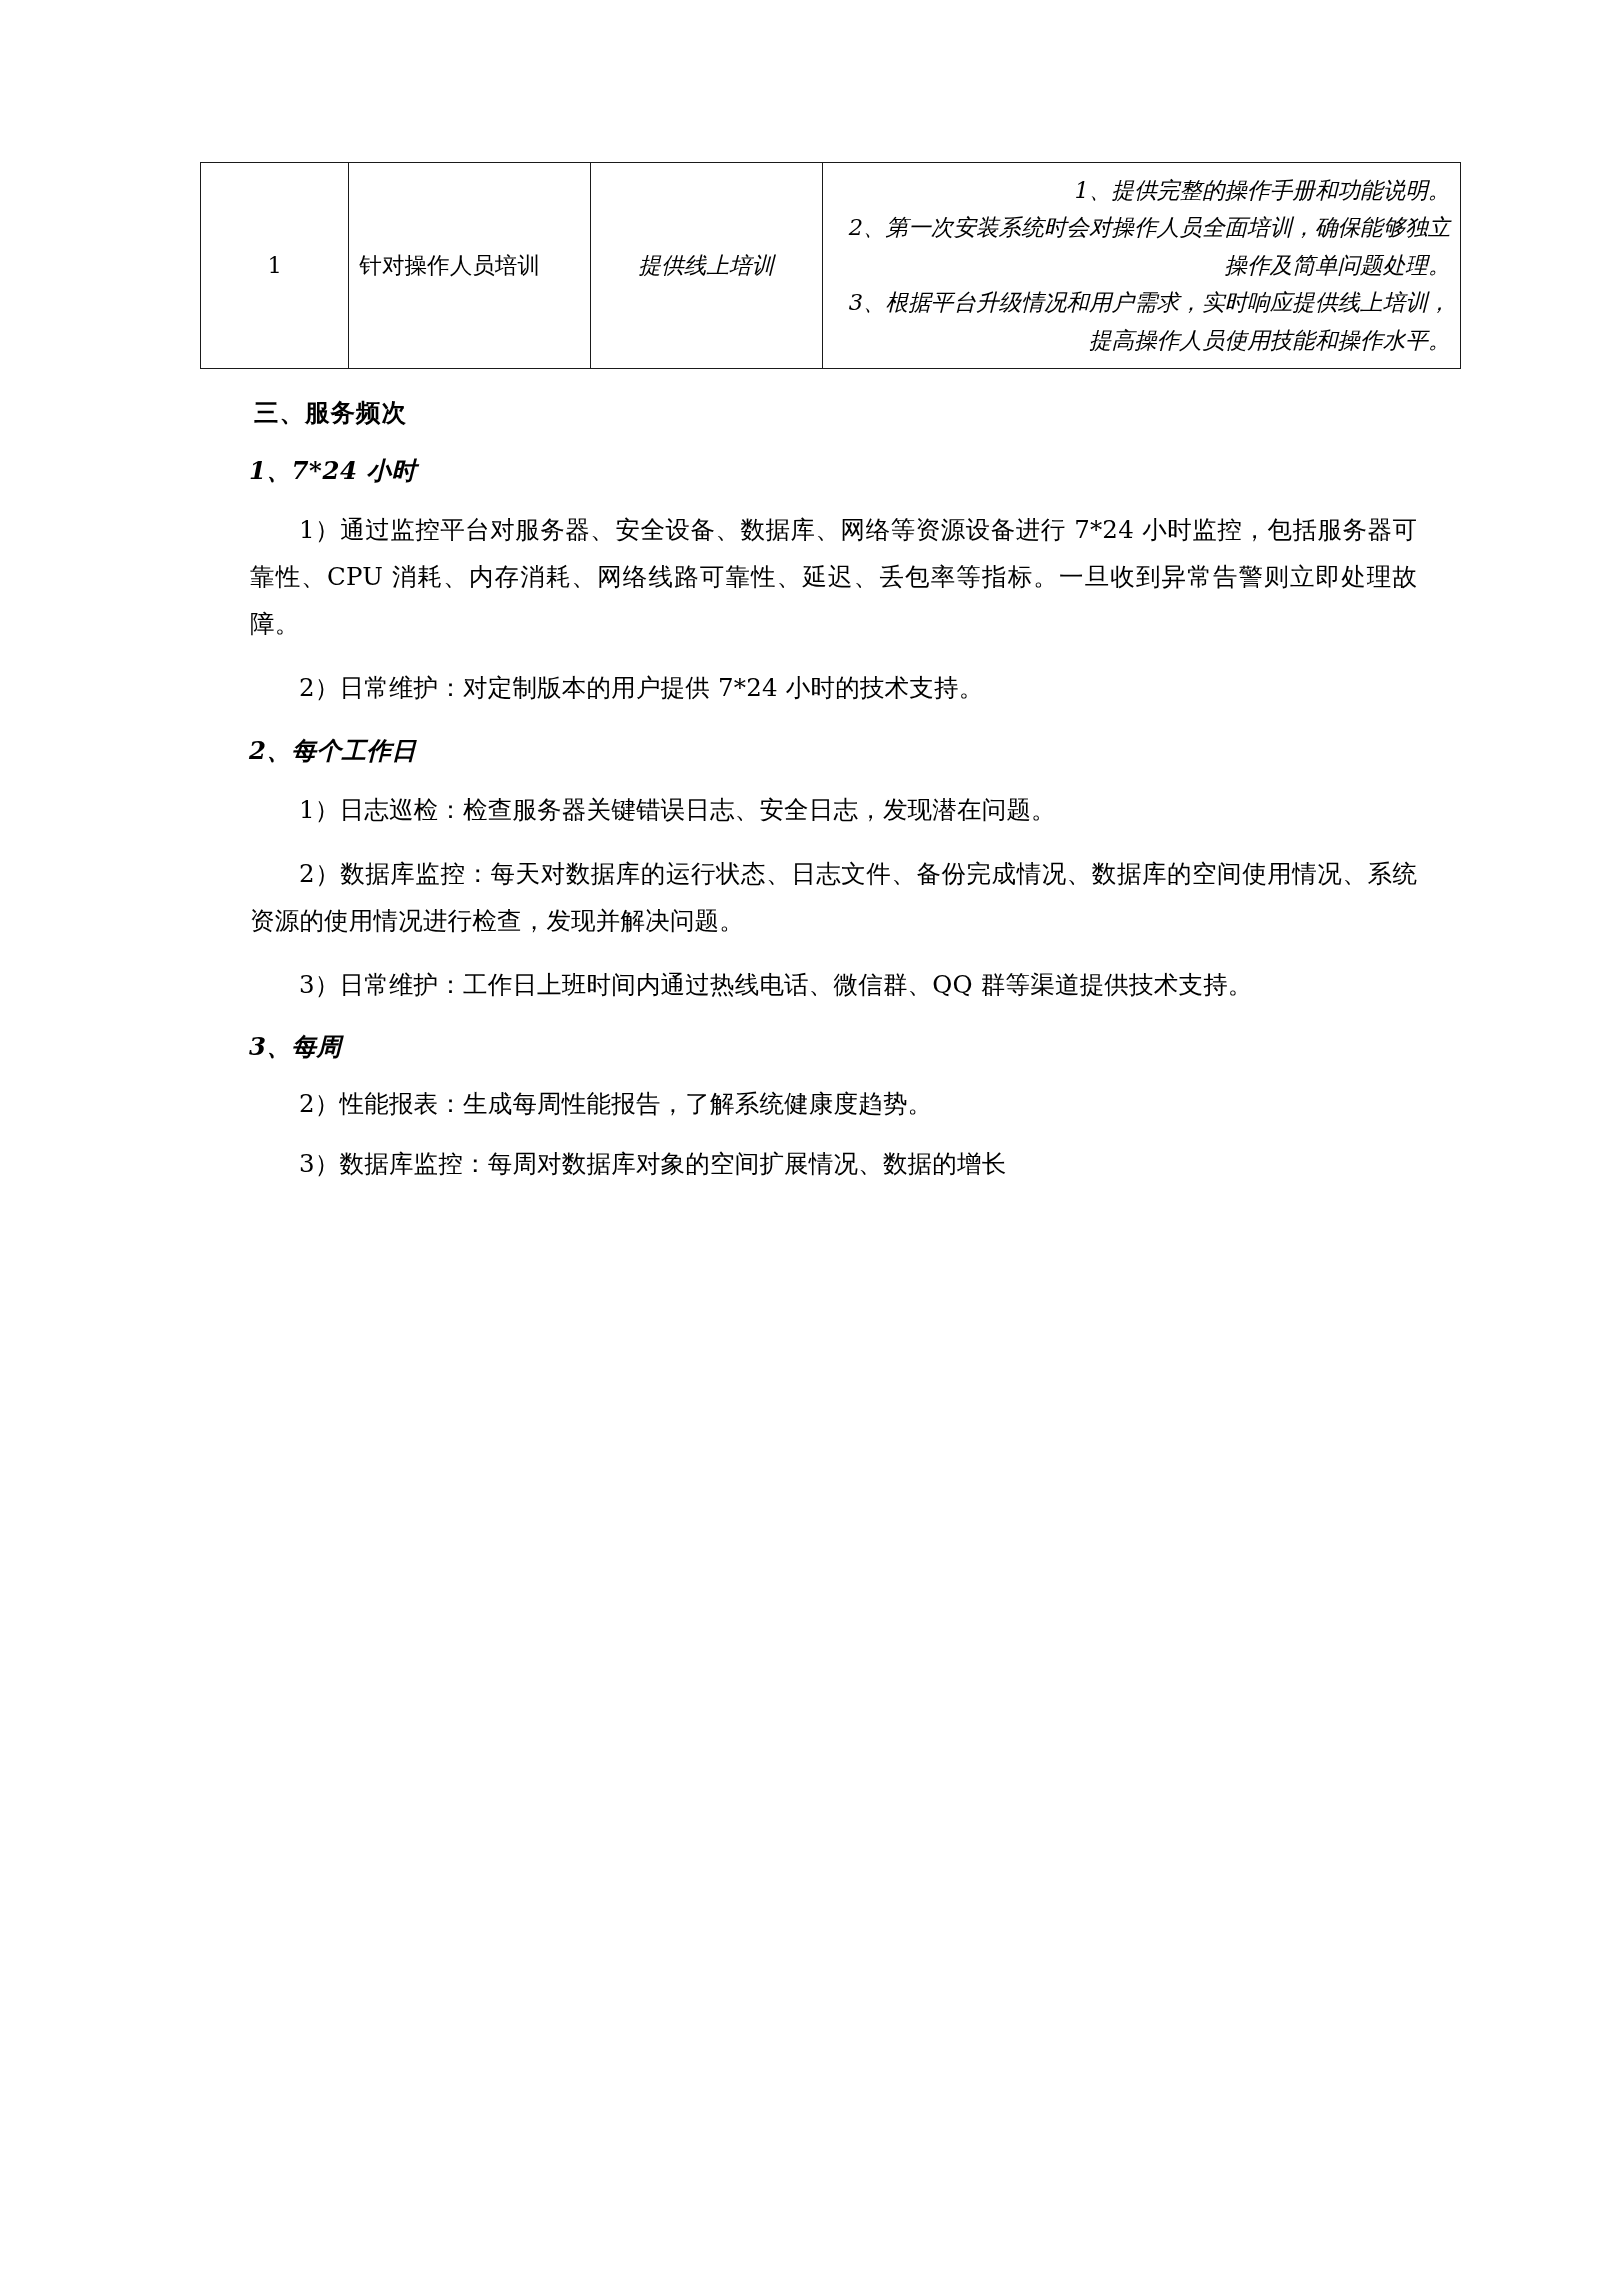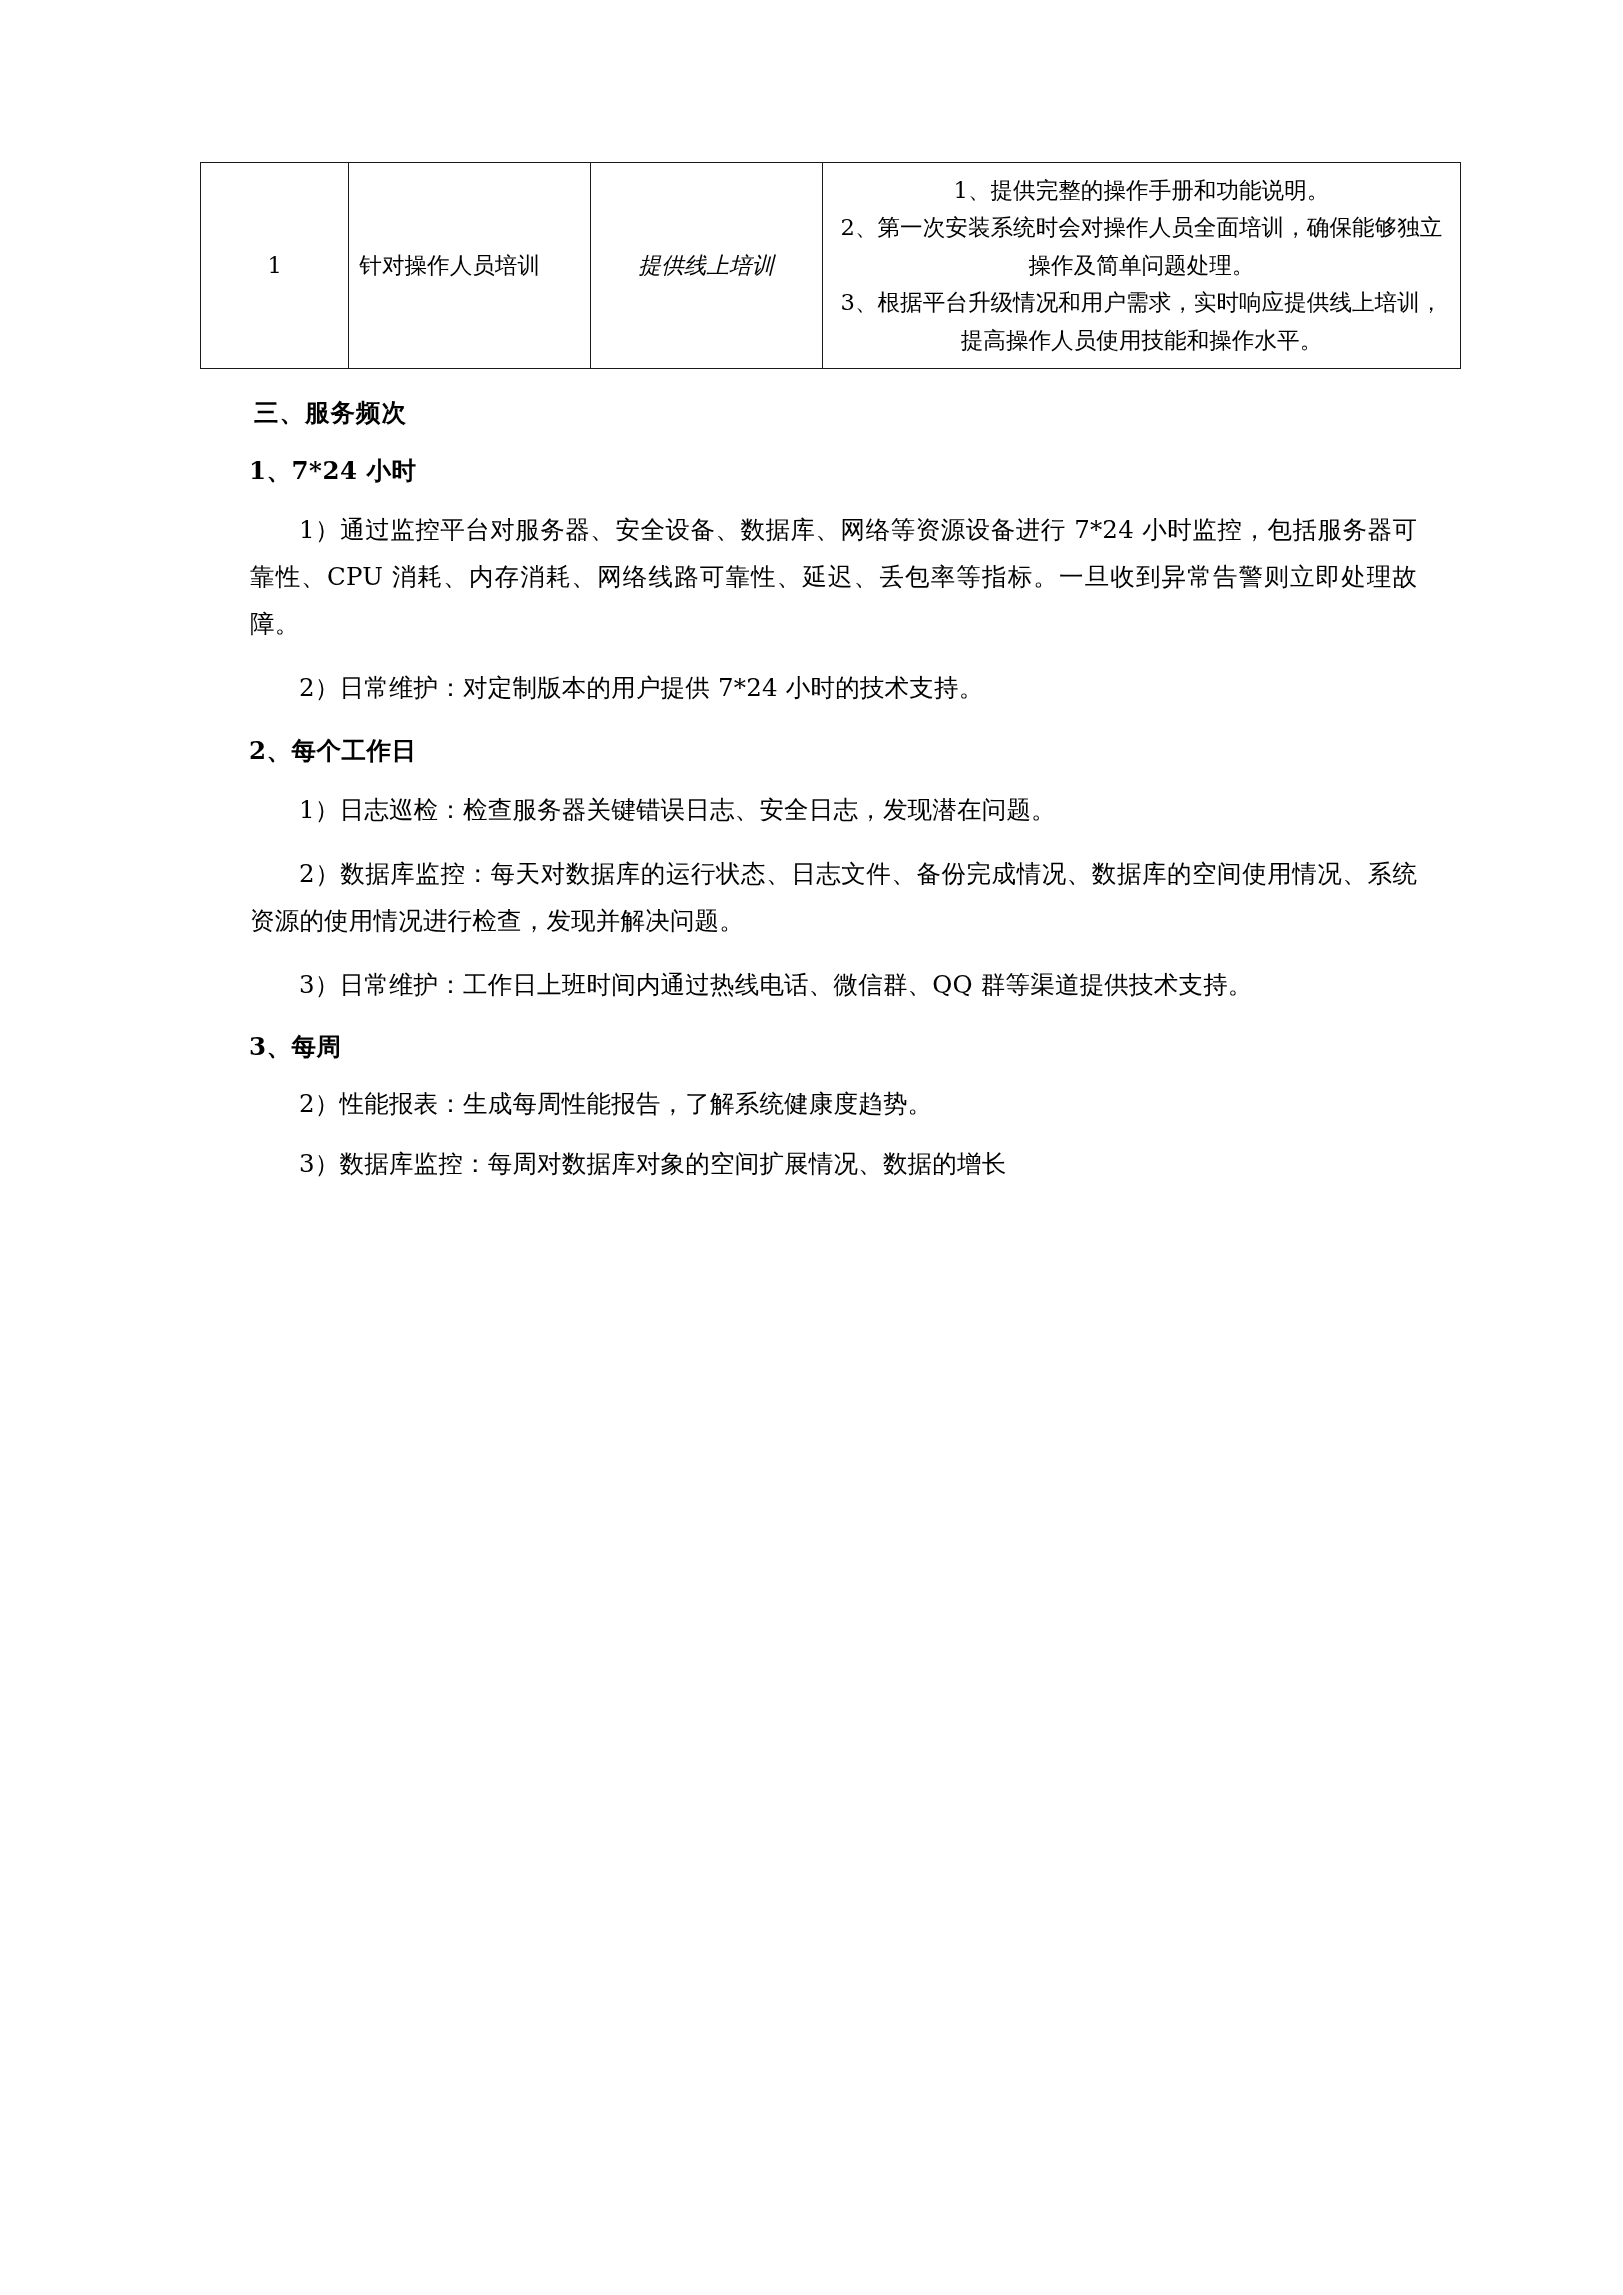--- a/index.html
+++ b/index.html
@@ -33,21 +33,21 @@
     border: 1.5px solid #1a1a1a;
     vertical-align: middle;
     padding: 8.8px 9.8px;
     font-size: 22.6px;
     line-height: 1.62;
     font-family: "DejaVu Serif", "Liberation Serif", serif;
   }
   .col-no    { width: 128px; text-align: center; }
   .col-item  { width: 221px; text-align: left; }
   .col-way   { width: 211px; text-align: center; font-style: italic; }
-  .col-desc  { width: 618px; text-align: center; vertical-align: top; padding: 12.8px 12.8px 12.8px 14.7px; }
+  .col-desc  { width: 618px; text-align: right; vertical-align: top; padding: 12.8px 12.8px 12.8px 14.7px; font-style: italic; }
   .col-desc p {
     margin: 0;
     text-indent: 0;
     line-height: 1.66;
   }
 
   
   .h2 {
     font-size: 24.5px;
     font-weight: 700;
@@ -55,20 +55,21 @@
     margin: 25.5px 0 0 58px;
     line-height: 1.5;
     font-family: "DejaVu Serif", "Liberation Serif", serif;
   }
   .h3 {
     font-size: 24.5px;
     font-weight: 700;
     letter-spacing: 0.5px;
     margin: 21.6px 0 0 53px;
     line-height: 1.5;
+    font-style: italic;
   }
   .para {
     font-size: 24.5px;
     line-height: 1.92;
     margin: 16.7px 0 0 0;
     text-indent: 2em;
     text-align: justify;
     text-justify: inter-ideograph;
     letter-spacing: 0.2px;
     padding: 0 10.8px 0 54px;

